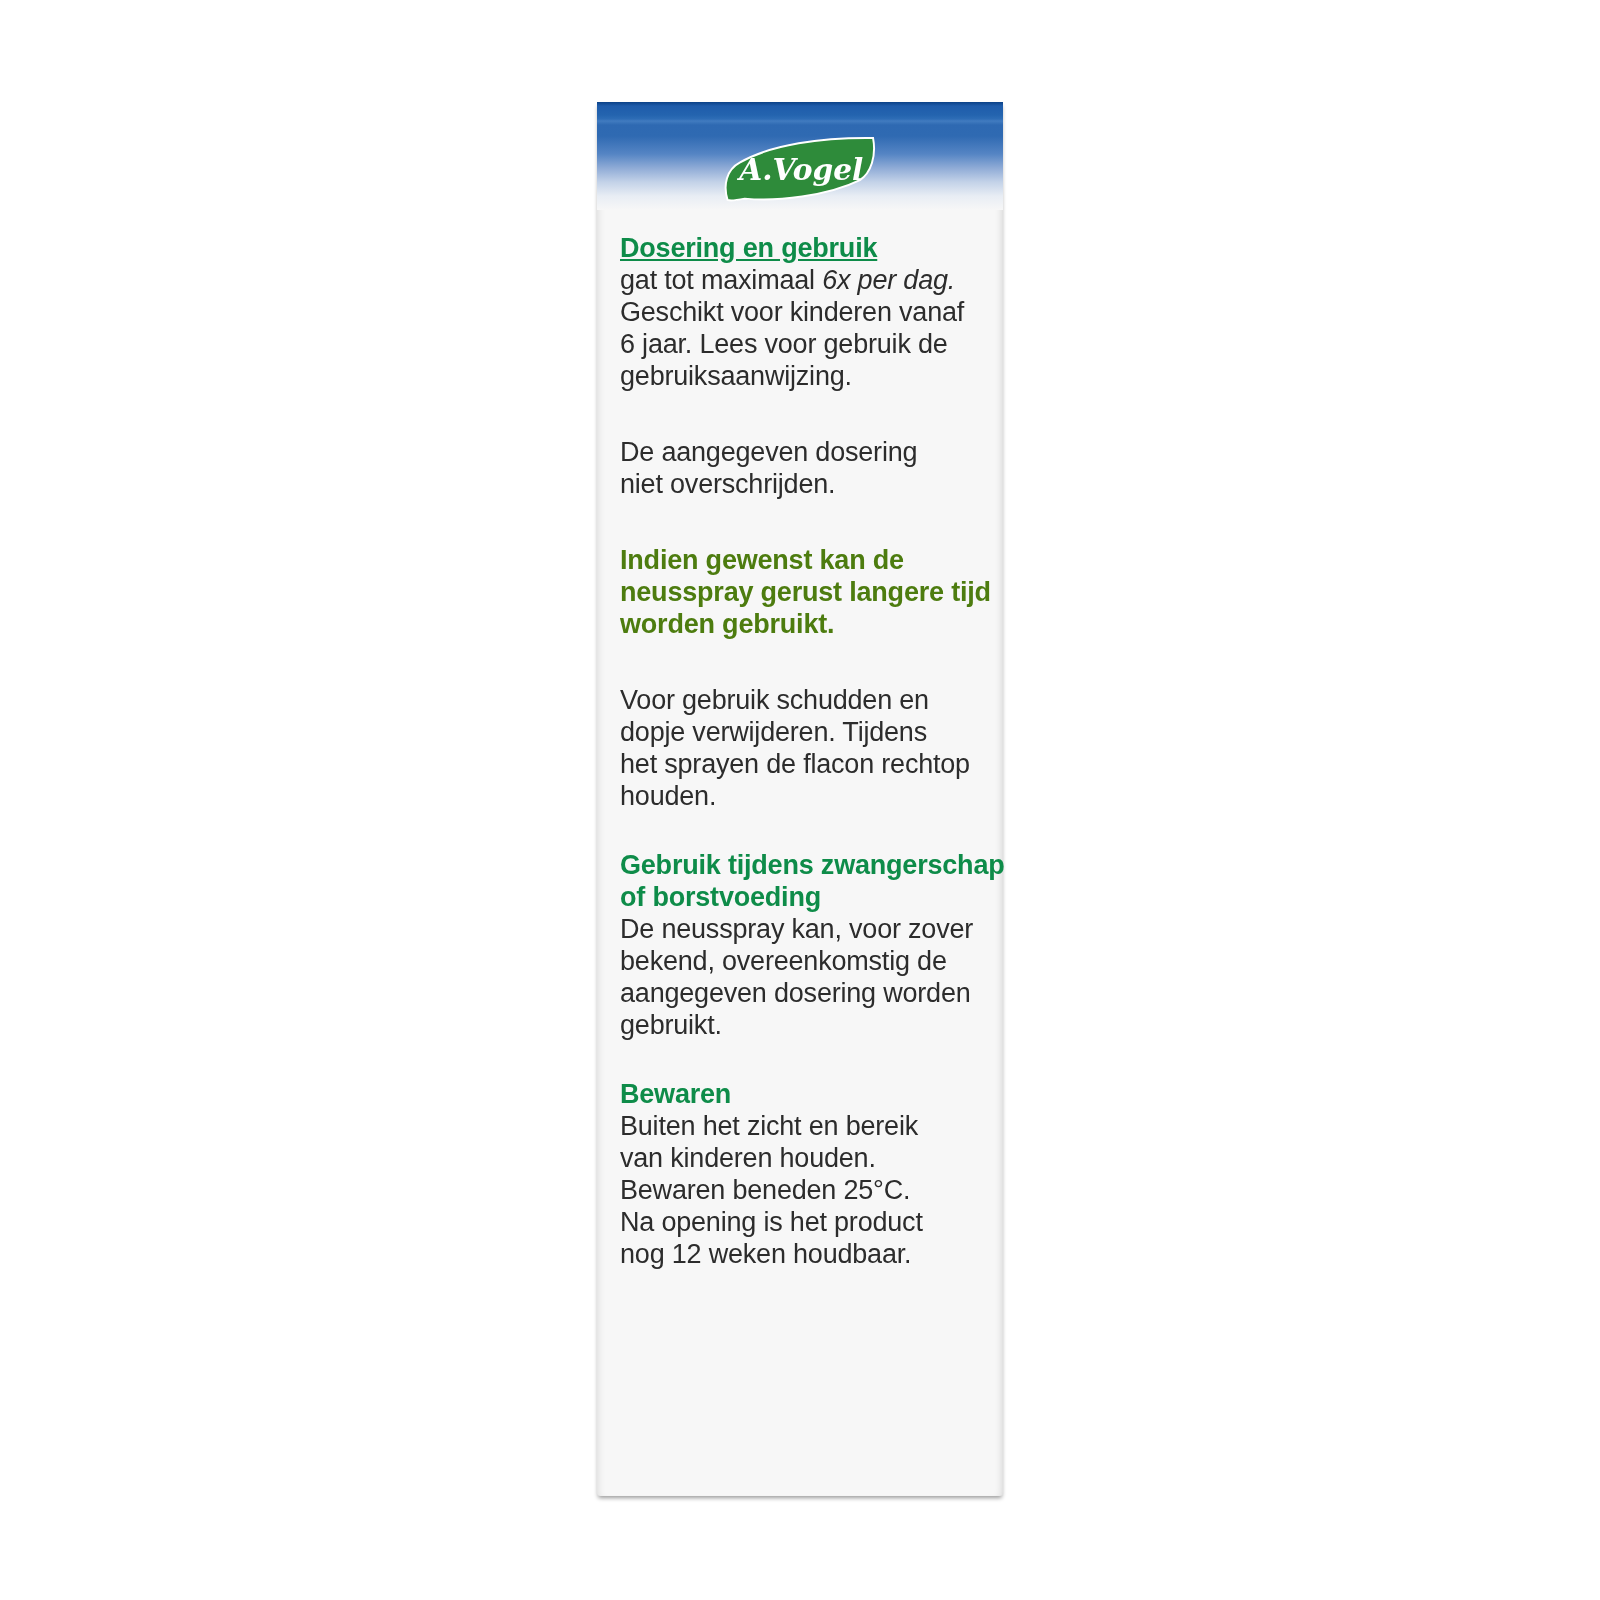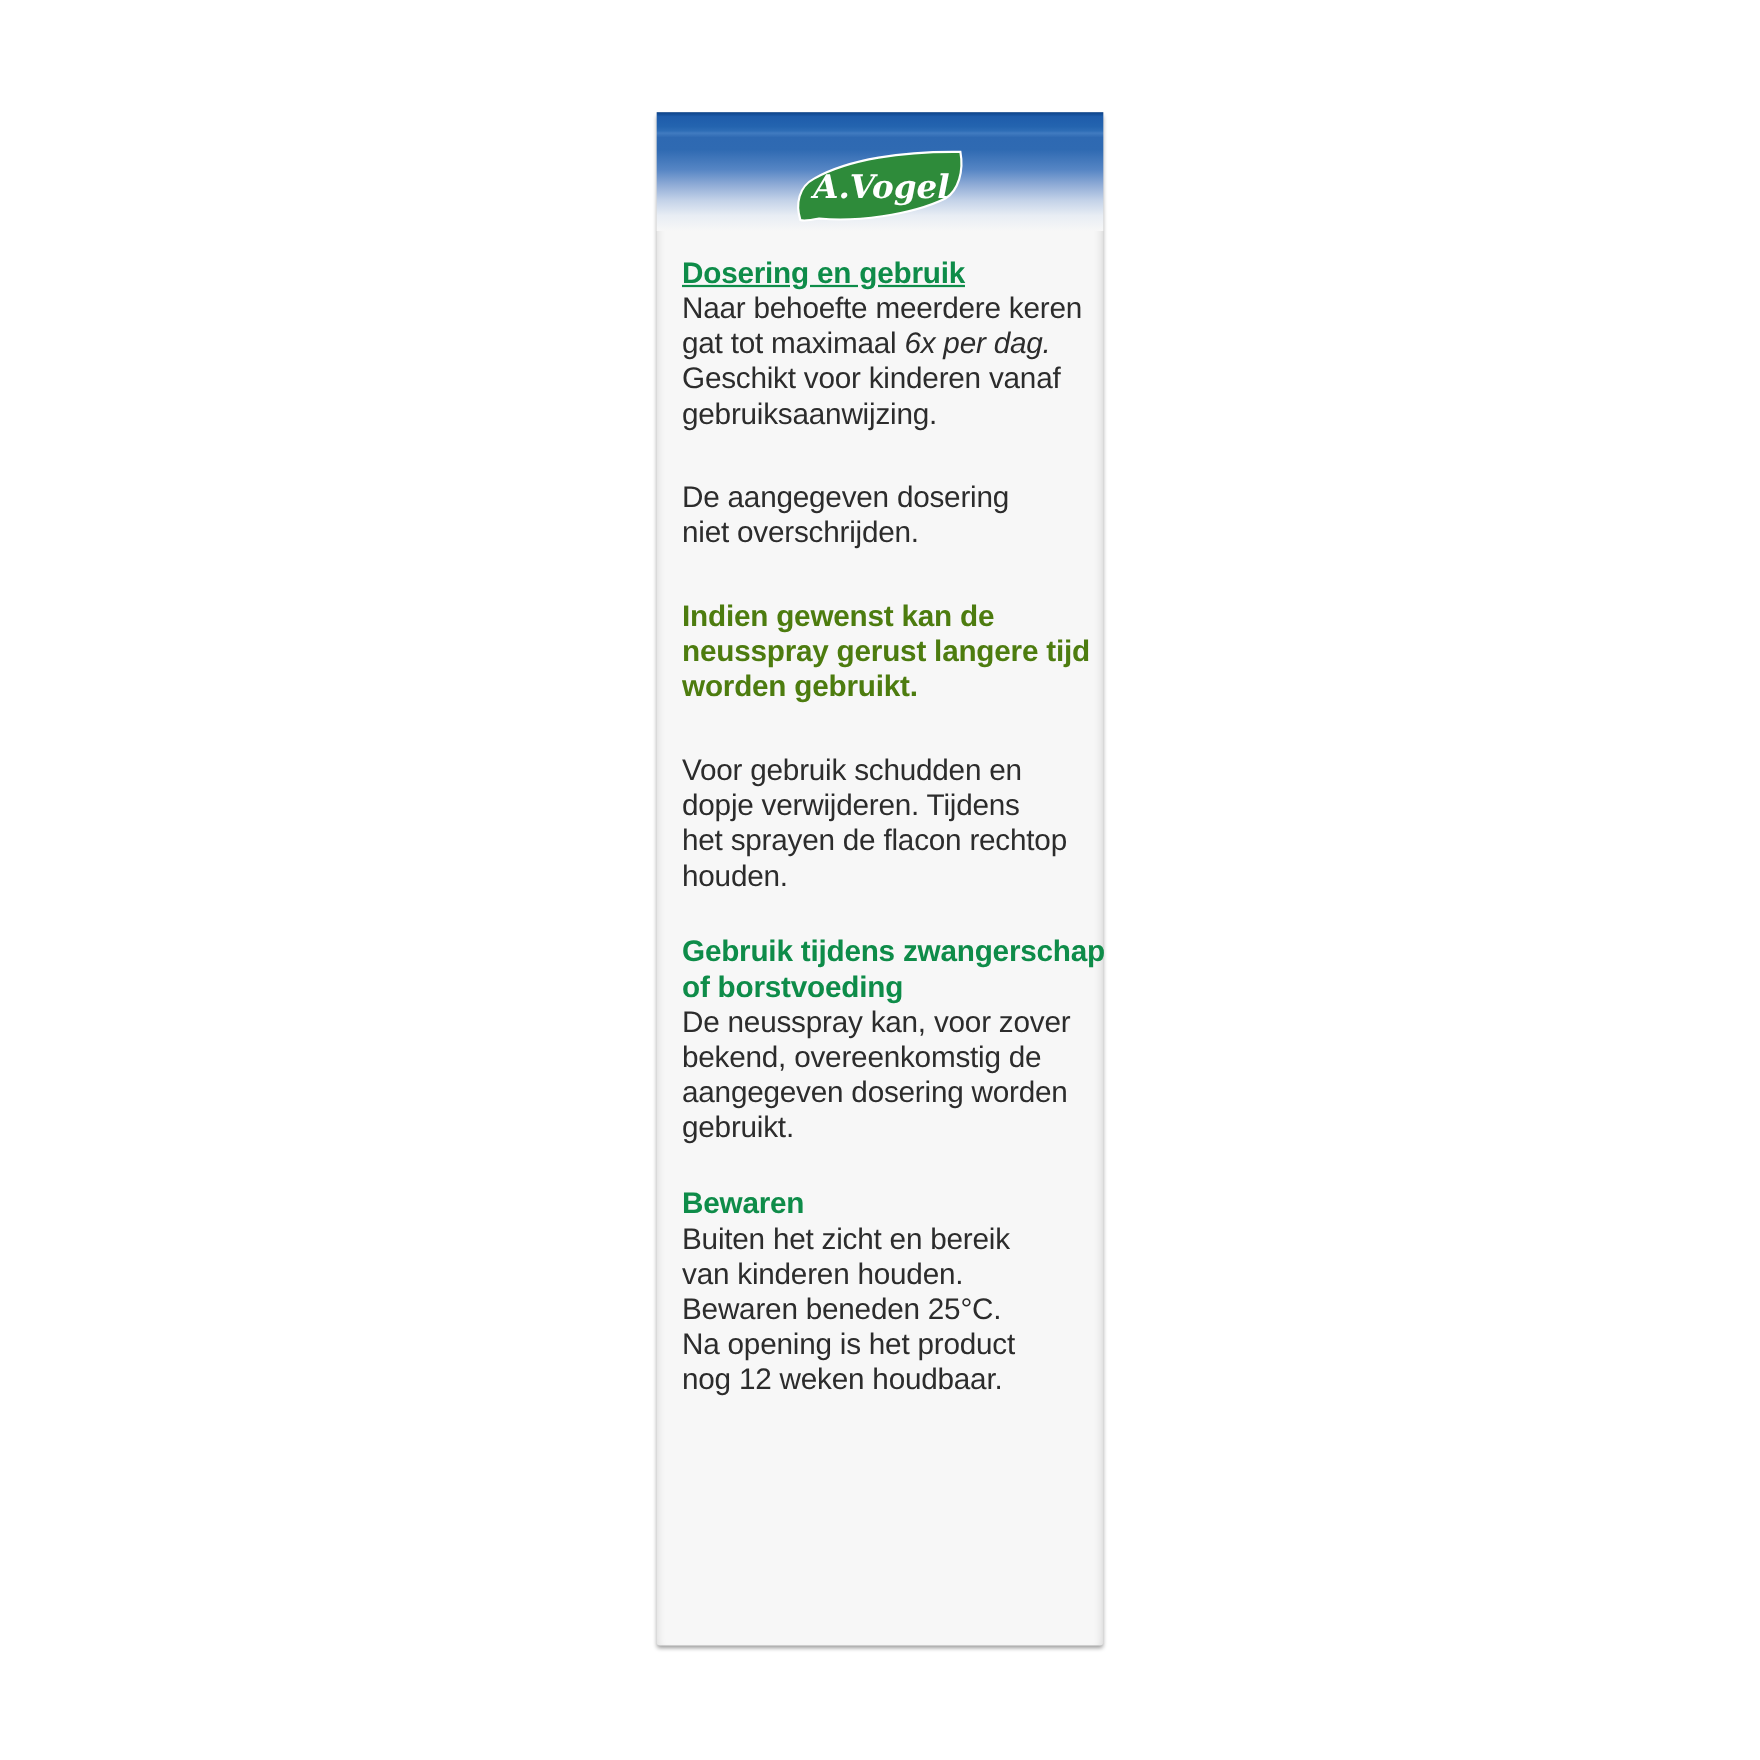--- a/index.html
+++ b/index.html
@@ -93,23 +93,23 @@
         <path id="leaf-shape" d="M 10,97 C 3,75 8,51 29,40 C 76,13 152,2 231,3 C 236,30 228,56 211,67 C 162,91 84,100 36,95 C 26,97 15,99 10,97 Z" fill="#2e8b3a" stroke="#ffffff" stroke-width="3" stroke-linejoin="miter"></path>
         <text x="122" y="67" font-size="45" text-anchor="middle">A.Vogel</text>
       </svg>
     </div>
 
     <div class="label-text">
         <div class="sec heading">
           <div class="line"><span>Dosering en gebruik</span></div>
         </div>
         <div class="sec paragraph">
-          <div class="line"><span>Naar behoefte meerdere keren</span></div>
           <div class="line"><span>gat tot maximaal </span><span class="it">6x per dag.</span></div>
           <div class="line"><span>Geschikt voor kinderen vanaf</span></div>
+          <div class="line"><span>6 jaar. Lees voor gebruik de</span></div>
           <div class="line"><span>gebruiksaanwijzing.</span></div>
         </div>
         <div class="sec paragraph">
           <div class="line"><span>De aangegeven dosering</span></div>
           <div class="line"><span>niet overschrijden.</span></div>
         </div>
         <div class="sec paragraph-bold">
           <div class="line"><span>Indien gewenst kan de</span></div>
           <div class="line"><span>neusspray gerust langere tijd</span></div>
           <div class="line"><span>worden gebruikt.</span></div>

